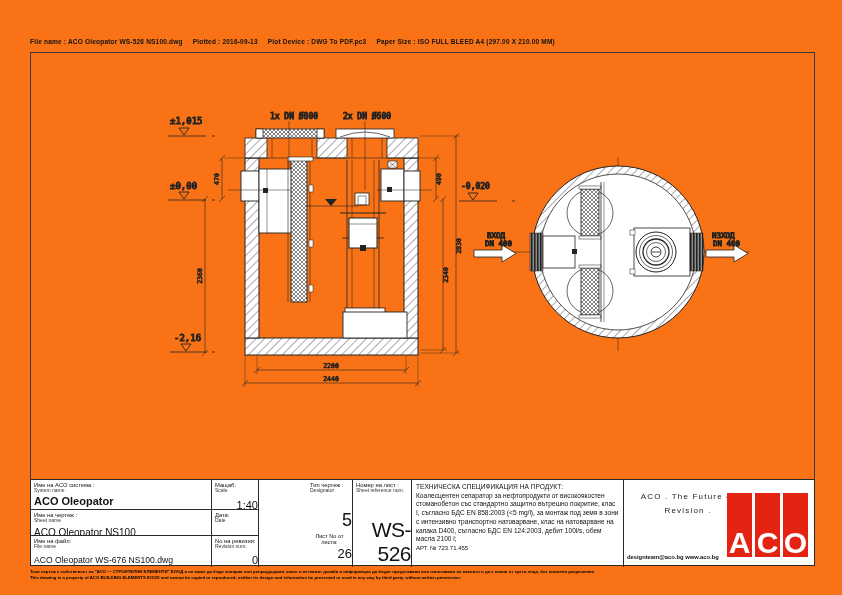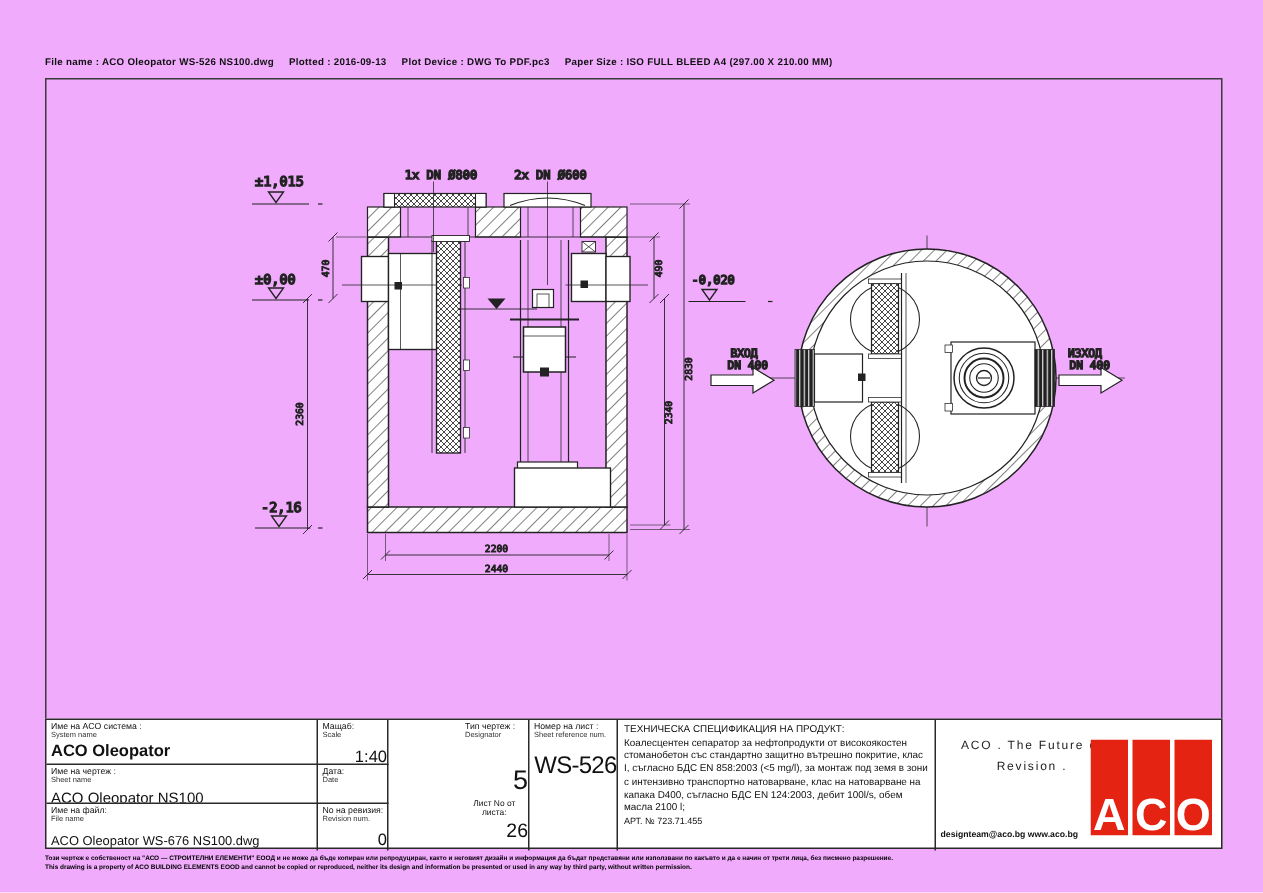--- a/index.html
+++ b/index.html
@@ -1,16 +1,16 @@
 <!DOCTYPE html>
 <html><head>
 <meta charset="utf-8">
 <style>
   html,body{margin:0;padding:0;background:#ffffff;}
-  .page{position:relative;width:842px;height:595px;background:#f0abfc;overflow:hidden;
+  .page{position:relative;width:842px;height:595px;background:#f97316;overflow:hidden;
         font-family:"Liberation Sans",sans-serif;color:#111;}
   .plot-header{position:absolute;left:30px;top:38px;font-size:6.5px;font-weight:bold;
         letter-spacing:.2px;white-space:pre;color:#111;}
   .frame{position:absolute;left:30px;top:52px;width:785px;height:514px;
         border:1.2px solid #3a3a3a;box-sizing:border-box;}
   svg.drawing{position:absolute;left:0;top:0;}
   svg.drawing text{font-family:"DejaVu Sans Mono",monospace;fill:#111;}
 
   
   .tb{position:absolute;left:30px;top:479px;width:785px;height:87px;box-sizing:border-box;
@@ -26,21 +26,21 @@
   .v-sheetname{font-size:10px;margin-top:3px;}
   .v-filename{font-size:8.6px;margin-top:5px;}
   .v-center{text-align:right;padding-left:0;}
   .v-scale{font-size:11px;margin-top:5px;}
   .v-date{font-size:11px;font-weight:bold;margin-top:21px;}
   .v-rev{font-size:11px;margin-top:4px;}
   .v-ws{font-size:30px;margin-top:14px;letter-spacing:-1px;}
   .v-des{font-size:18px;margin-top:16px;}
   .lbl-sheetof{font-size:5.6px;text-align:center;margin-top:2px;}
   .v-sheetof{font-size:13px;margin-top:1px;}
-  .v-ref{font-size:16px;margin-top:8px;letter-spacing:-.5px;}
+  .v-ref{font-size:21px;margin-top:24px;letter-spacing:-.5px;}
   .spec{padding:3px 4px;font-size:6.6px;line-height:1.32;}
   .spec .art{margin-top:1px;font-size:6px;}
   .brandcell{position:relative;}
   .tagline{position:absolute;left:12px;top:10px;width:104px;text-align:center;
            font-size:8px;letter-spacing:1.2px;color:#222;line-height:1.8;}
   .contacts{position:absolute;left:3px;bottom:7px;font-size:5.8px;font-weight:bold;}
   .logo{position:absolute;right:8px;top:13px;width:81px;height:64px;}
 
   .footnote{position:absolute;left:30px;top:569px;font-size:4.3px;font-weight:bold;
             line-height:1.3;color:#000;white-space:nowrap;}

